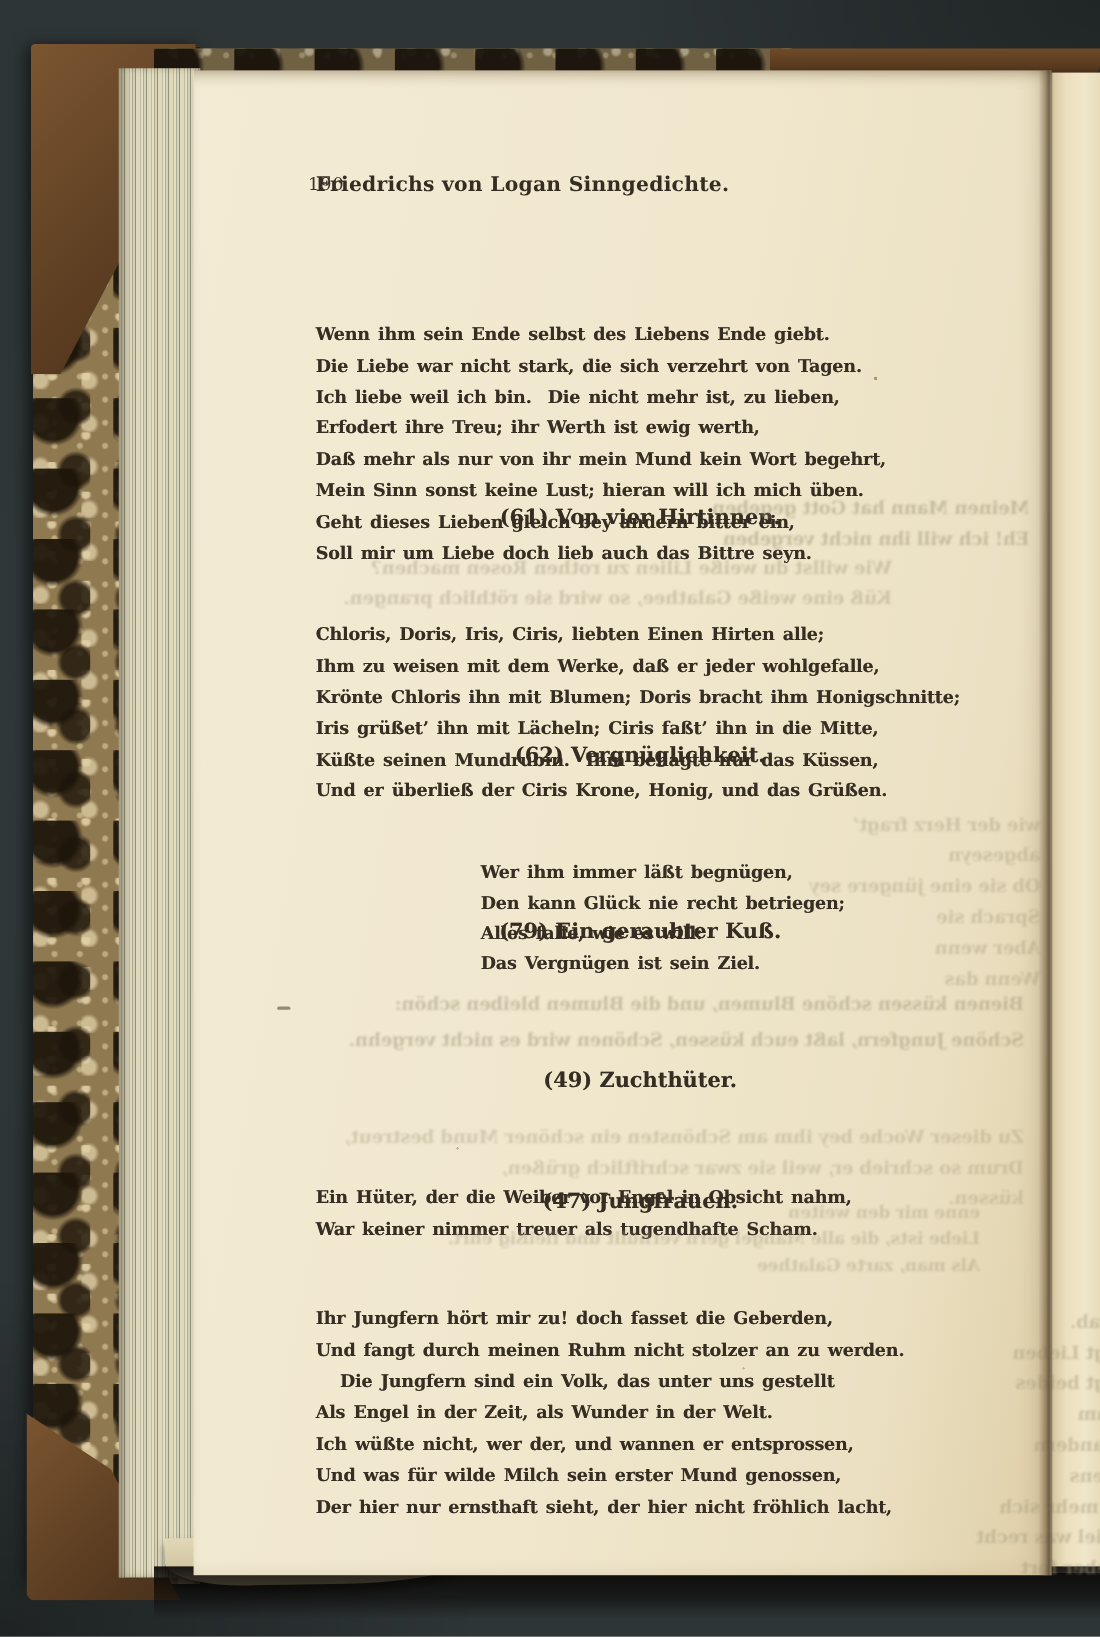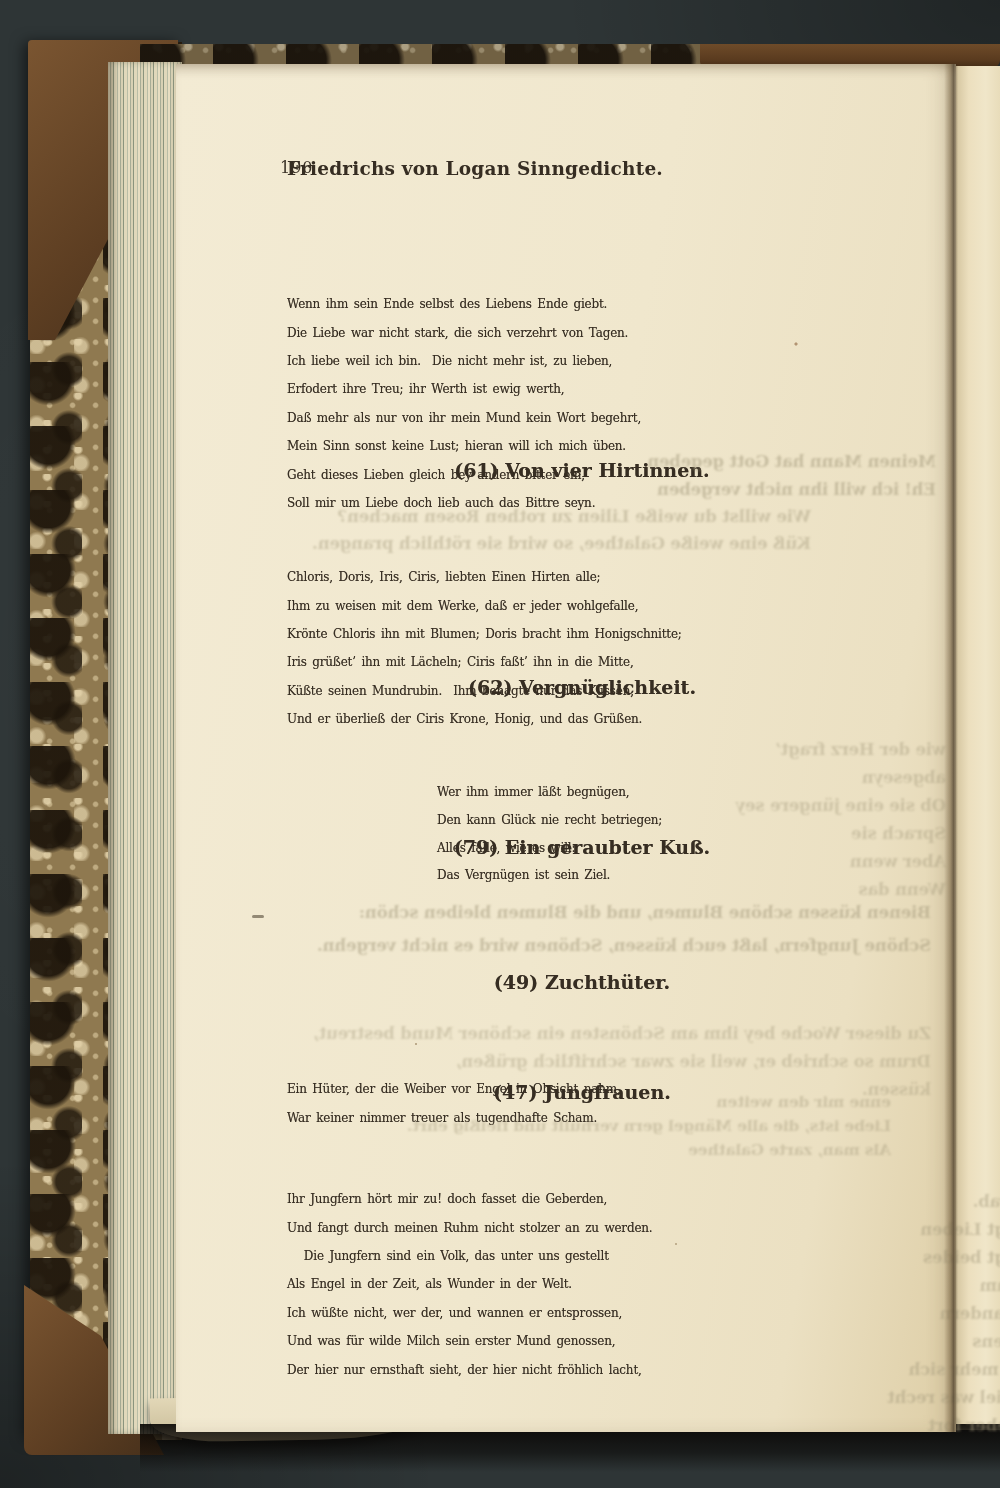--- a/index.html
+++ b/index.html
@@ -49,21 +49,21 @@
     background:
       radial-gradient(3px 3px at 620px 280px, rgba(120,70,30,.5) 0 45%, rgba(0,0,0,0) 60%),
       radial-gradient(2px 2px at 240px 980px, rgba(110,80,40,.4) 0 45%, rgba(0,0,0,0) 60%),
       radial-gradient(2px 2px at 500px 1180px, rgba(110,80,40,.35) 0 45%, rgba(0,0,0,0) 60%),
       linear-gradient(100deg,#f3ebd4 0%,#f0e7cd 50%,#ebe0c2 82%,#e0d1ab 97%);
     box-shadow:inset -16px 0 26px -14px rgba(70,48,22,.45), inset 0 10px 14px -10px rgba(90,70,40,.5);}
   .page-header{position:absolute;left:0;top:94px;width:100%;}
   .pagenum{position:absolute;left:104px;top:0;font-size:16px;color:#3a3126;letter-spacing:1px;}
   .running-title{position:absolute;left:111px;top:0;width:590px;text-align:left;
     font-size:18.5px;font-weight:bold;color:#362d22;letter-spacing:.2px;}
-  .poem{position:absolute;width:660px;font-size:12px;font-weight:normal;color:#372e23;
+  .poem{position:absolute;width:660px;font-size:16px;font-weight:bold;color:#372e23;
     letter-spacing:-.2px;word-spacing:2px;white-space:pre-wrap;line-height:28.4px;
     text-shadow:0 0 .5px rgba(55,46,35,.55);}
   .poem-heading{position:absolute;left:111px;width:590px;text-align:center;
     font-size:19px;font-weight:bold;color:#362d22;white-space:pre;
     text-shadow:0 0 .5px rgba(55,46,35,.55);}
   #blockA{left:111px;top:141px;}
   #headB{top:376px;} #blockB{left:111px;top:414px;}
   #headC{top:593px;} #blockC{left:261px;top:632px;line-height:27.7px;}
   #headD{top:753px;} #blockD{left:111px;top:791px;}
   #headE{top:888px;} #blockE{left:111px;top:926px;}

